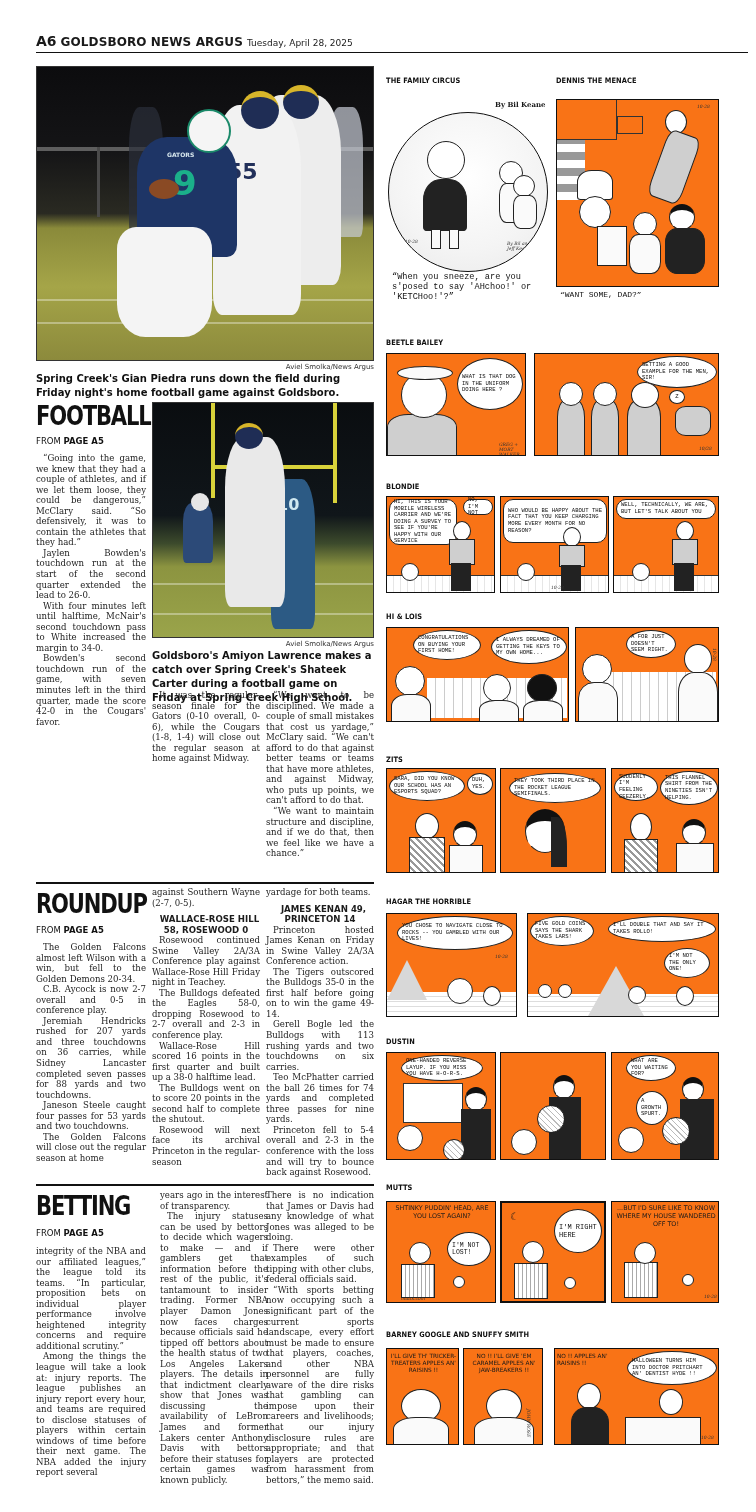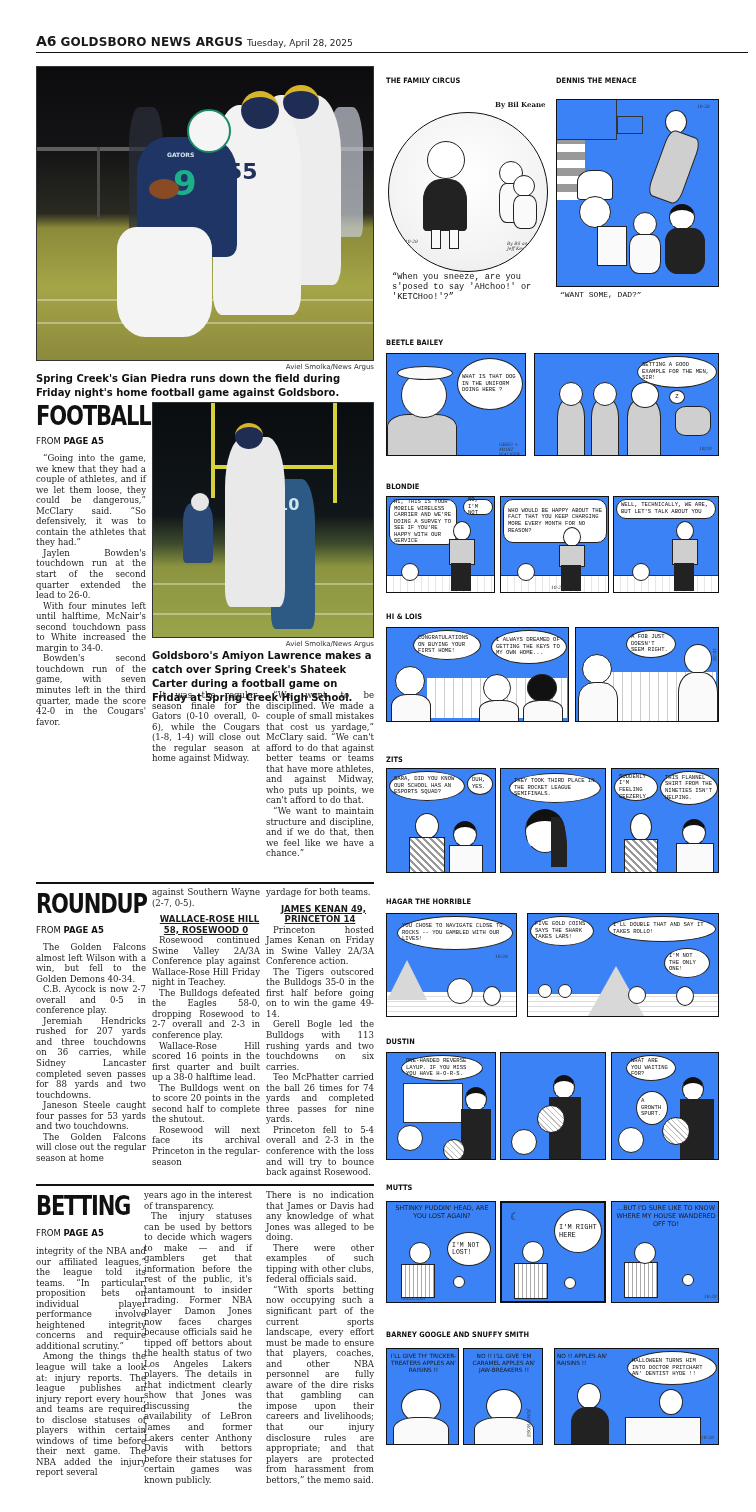--- a/index.html
+++ b/index.html
@@ -28,27 +28,27 @@
   .credit { position: absolute; font-family: "DejaVu Sans", sans-serif; font-size: 7px; color: #333; text-align: right; }
   .cutline { position: absolute; font-family: "DejaVu Sans", sans-serif; font-weight: bold; font-size: 10px; line-height: 14px; color: #111; }
 
   .kicker { position: absolute; font-family: "DejaVu Sans", sans-serif; font-weight: bold; font-size: 27px; letter-spacing: -1.5px; transform: scaleX(0.78); transform-origin: left top; color: #111; }
   .frompage { position: absolute; font-family: "DejaVu Sans", sans-serif; font-size: 8.5px; color: #111; }
   .frompage b { font-weight: bold; }
 
   .col { position: absolute; font-size: 8.6px; line-height: 10.55px; text-align: justify; color: #1c1c1c; }
   .col p { text-indent: 7px; }
   .col p.noi { text-indent: 0; }
-  .subhead { font-family: "DejaVu Sans", sans-serif; font-weight: bold; font-size: 8.6px; line-height: 10.5px; text-align: center; margin-top: 6px; margin-bottom: 0; text-indent: 0; text-decoration: underline; }
+  .subhead { font-family: "DejaVu Sans", sans-serif; font-weight: bold; font-size: 8.6px; line-height: 10.5px; text-align: center; margin-top: 6px; margin-bottom: 0; text-indent: 0; }
 
   .rule { position: absolute; height: 1.5px; background: #111; }
 
   
   .strip-title { position: absolute; font-family: "DejaVu Sans", sans-serif; font-weight: bold; font-size: 7.4px; letter-spacing: 0.1px; color: #111; transform: scaleX(0.9); transform-origin: left; }
-  .panel { position: absolute; border: 1.2px solid #111; background: #3b82f6; overflow: hidden; }
+  .panel { position: absolute; border: 1.2px solid #111; background: #f97316; overflow: hidden; }
   .bubble { position: absolute; background: #fff; border: 1px solid #222; border-radius: 50%; font-family: Liberation Mono, monospace; font-size: 5.6px; line-height: 6.6px; text-align: left; display: flex; align-items: center; justify-content: center; padding: 2px 4px; color: #111; text-transform: uppercase; }
   .bubble.box { border-radius: 10px; }
   .char { position: absolute; border: 1px solid #222; background: #fafafa; }
   .char.dark { background: #222; }
   .char.grey { background: #cfcfcf; }
   .head { position: absolute; border: 1px solid #222; border-radius: 50%; background: #fff; }
   .floor { position: absolute; left: 0; right: 0; bottom: 0; height: 18%; border-top: 1px solid #333; background: repeating-linear-gradient(90deg, #fff 0 6px, #e6e6e6 6px 7px); }
   .sig { position: absolute; font-family: "DejaVu Serif", serif; font-style: italic; font-size: 4.5px; color: #333; }
   .gag { position: absolute; font-family: Liberation Mono, monospace; font-size: 8.6px; line-height: 10px; text-align: left; color: #111; }
   .circle-panel { position: absolute; border: 1.3px solid #111; border-radius: 50%; overflow: hidden; background: radial-gradient(circle at 50% 40%, #ffffff 0%, #f4f4f4 60%, #e9e9e9 100%); }
@@ -123,21 +123,21 @@
   <p>“We want to maintain structure and discipline, and if we do that, then we feel like we have a chance.”</p>
 </div>
 <div class="rule" style="left:36px;top:882px;width:338px"></div>
 
 <div class="kicker" style="left:36px;top:888px">ROUNDUP</div>
 <div class="frompage" style="left:36px;top:925px">
   <span>FROM</span>
   <b>PAGE A5</b>
 </div>
 <div class="col" style="left:36px;top:942px;width:110px">
-  <p>The Golden Falcons almost left Wilson with a win, but fell to the Golden Demons 40-34.</p>
+  <p>The Golden Falcons almost left Wilson with a win, but fell to the Golden Demons 20-34.</p>
   <p>C.B. Aycock is now 2-7 overall and 0-5 in conference play.</p>
   <p>Jeremiah Hendricks rushed for 207 yards and three touchdowns on 36 carries, while Sidney Lancaster completed seven passes for 88 yards and two touchdowns.</p>
   <p>Janeson Steele caught four passes for 53 yards and two touchdowns.</p>
   <p>The Golden Falcons will close out the regular season at home</p>
 </div>
 <div class="col" style="left:152px;top:887px;width:108px">
   <p class="noi">against Southern Wayne (2-7, 0-5).</p>
   <p class="subhead">WALLACE-ROSE HILL 58, ROSEWOOD 0</p>
   <p>Rosewood continued Swine Valley 2A/3A Conference play against Wallace-Rose Hill Friday night in Teachey.</p>
   <p>The Bulldogs defeated the Eagles 58-0, dropping Rosewood to 2-7 overall and 2-3 in conference play.</p>
@@ -158,21 +158,21 @@
 
 <div class="kicker" style="left:36px;top:1190px">BETTING</div>
 <div class="frompage" style="left:36px;top:1228px">
   <span>FROM</span>
   <b>PAGE A5</b>
 </div>
 <div class="col" style="left:36px;top:1246px;width:110px">
   <p class="noi">integrity of the NBA and our affiliated leagues,” the league told its teams. “In particular, proposition bets on individual player performance involve heightened integrity concerns and require additional scrutiny.”</p>
   <p>Among the things the league will take a look at: injury reports. The league publishes an injury report every hour, and teams are required to disclose statuses of players within certain windows of time before their next game. The NBA added the injury report several</p>
 </div>
-<div class="col" style="left:144px;top:1190px;width:108px">
+<div class="col" style="left:160px;top:1190px;width:108px">
   <p class="noi">years ago in the interest of transparency.</p>
   <p>The injury statuses can be used by bettors to decide which wagers to make — and if gamblers get that information before the rest of the public, it's tantamount to insider trading. Former NBA player Damon Jones now faces charges because officials said he tipped off bettors about the health status of two Los Angeles Lakers players. The details in that indictment clearly show that Jones was discussing the availability of LeBron James and former Lakers center Anthony Davis with bettors before their statuses for certain games was known publicly.</p>
 </div>
 <div class="col" style="left:266px;top:1190px;width:108px">
   <p class="noi">There is no indication that James or Davis had any knowledge of what Jones was alleged to be doing.</p>
   <p>There were other examples of such tipping with other clubs, federal officials said.</p>
   <p>“With sports betting now occupying such a significant part of the current sports landscape, every effort must be made to ensure that players, coaches, and other NBA personnel are fully aware of the dire risks that gambling can impose upon their careers and livelihoods; that our injury disclosure rules are appropriate; and that players are protected from harassment from bettors,” the memo said.</p>
 </div>
 
 <div class="strip-title" style="left:386px;top:76px">THE FAMILY CIRCUS</div>

